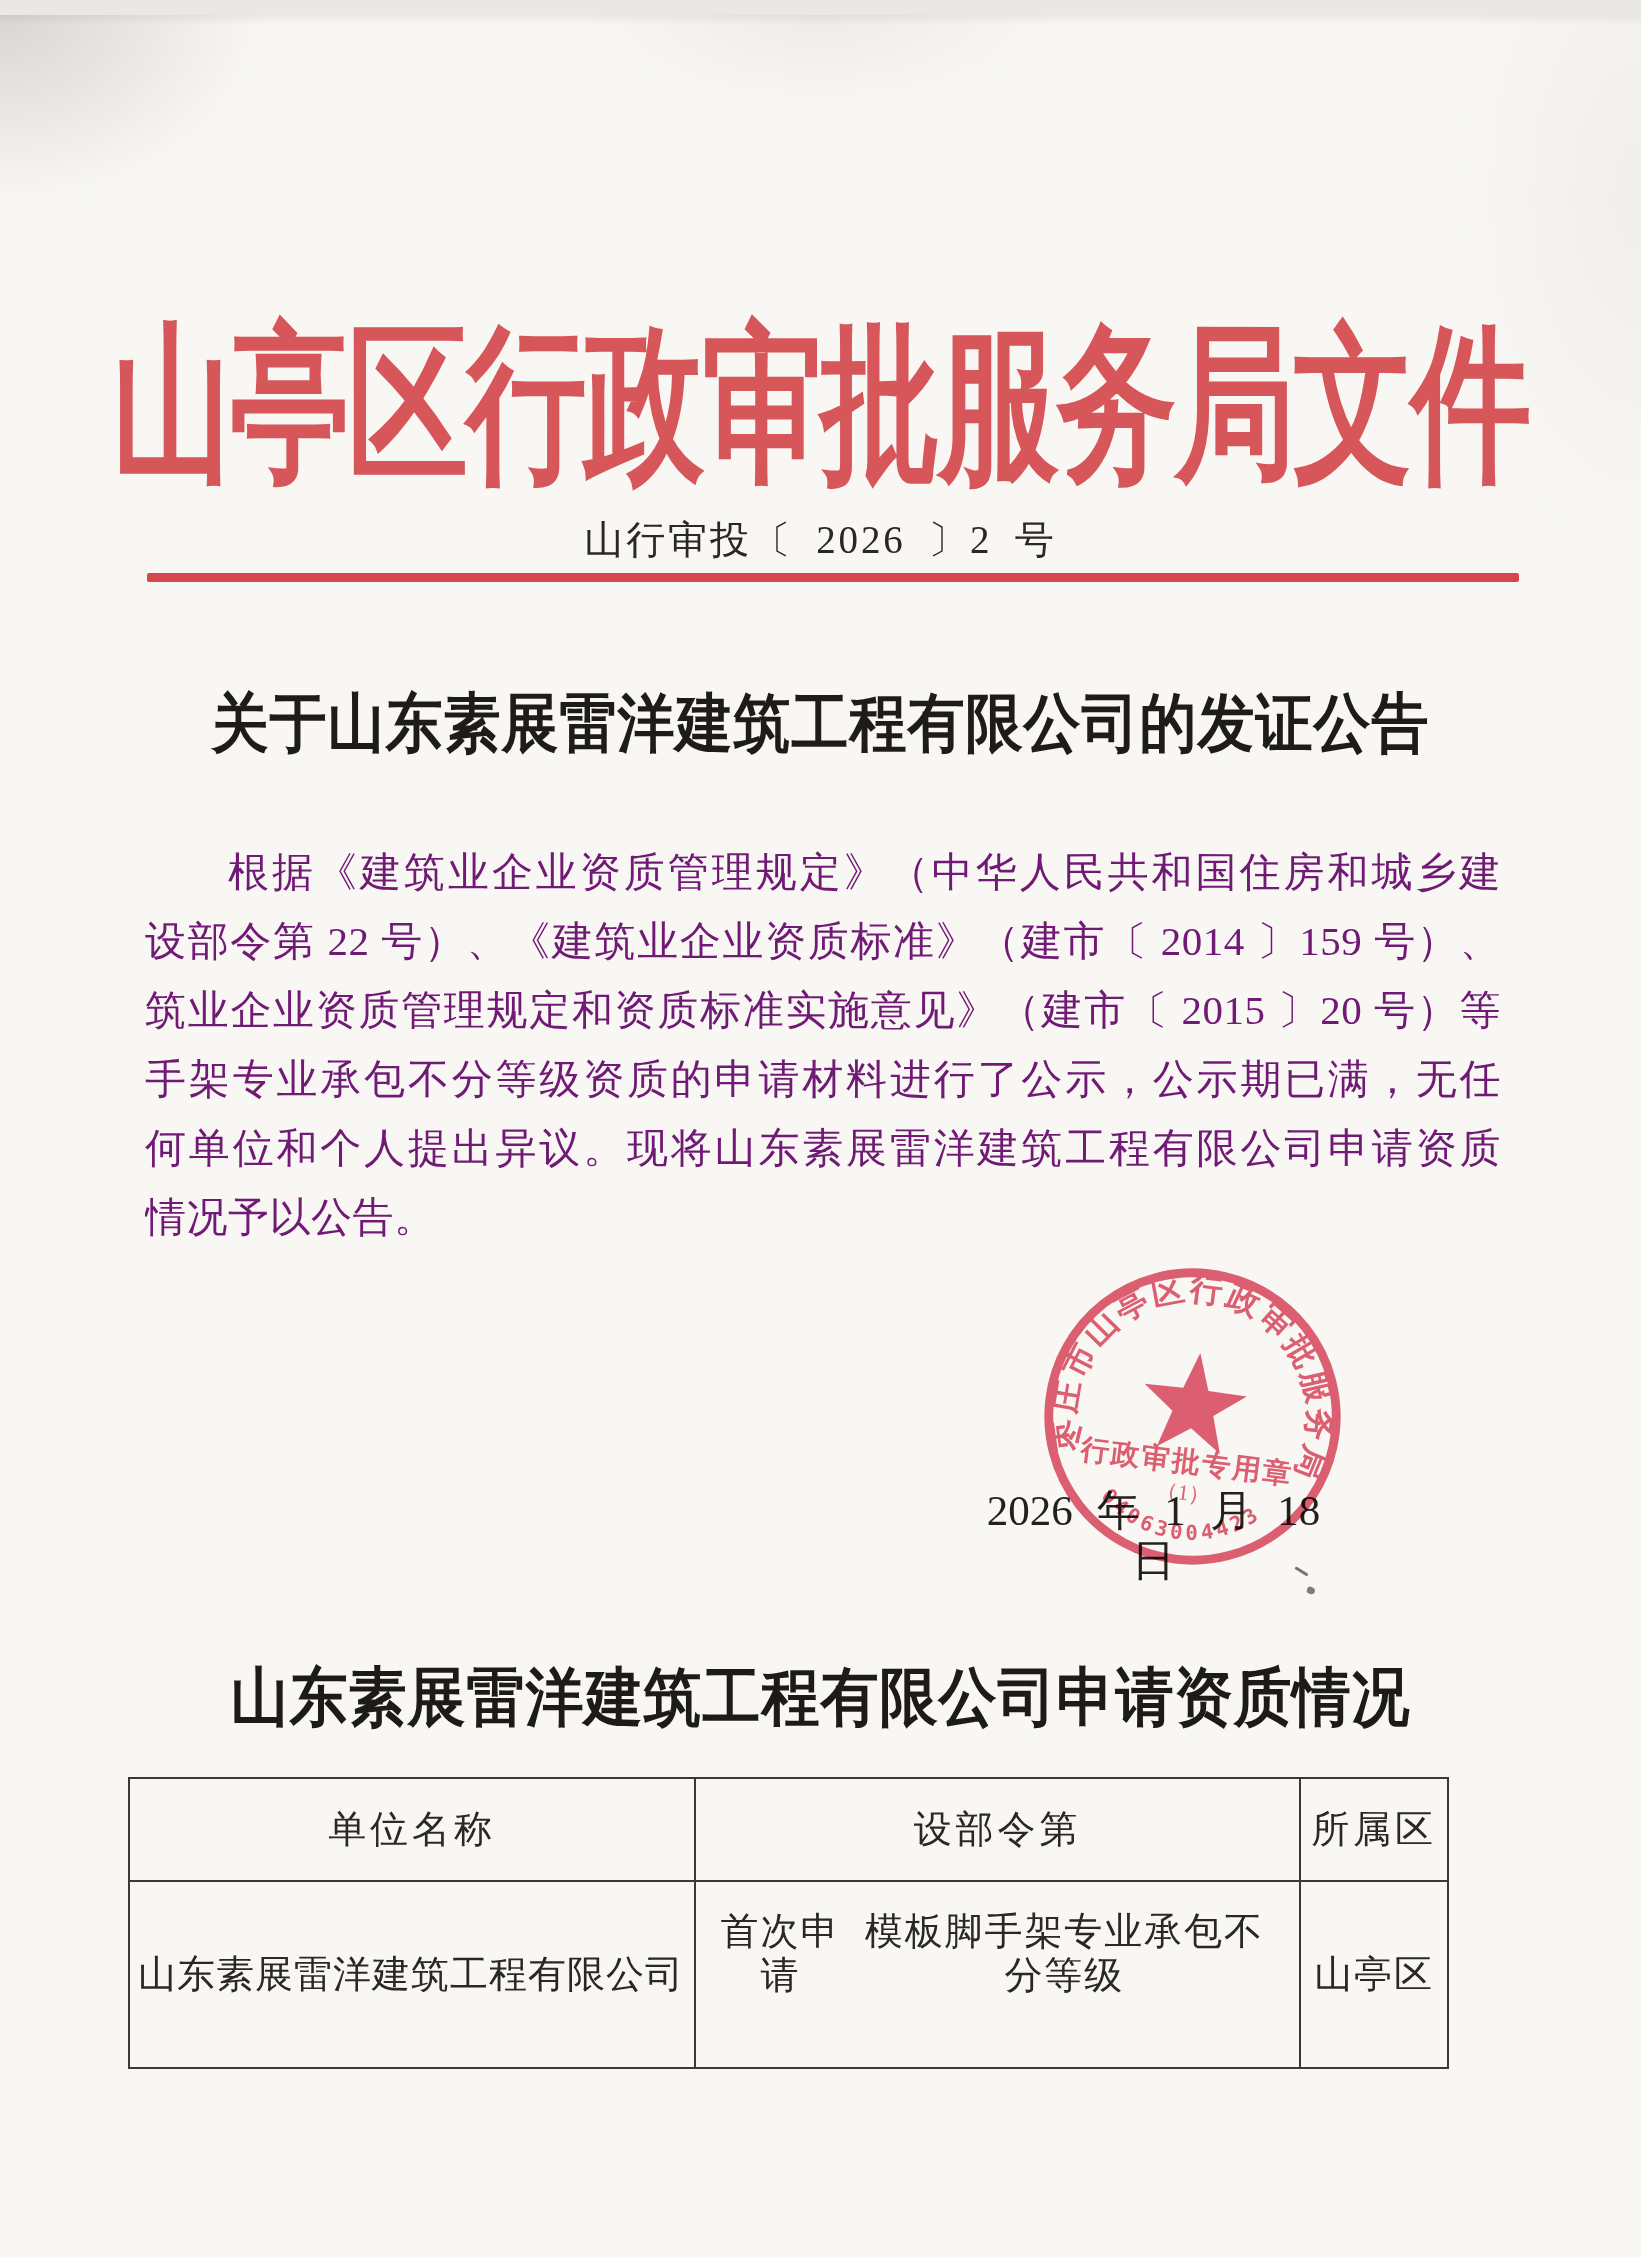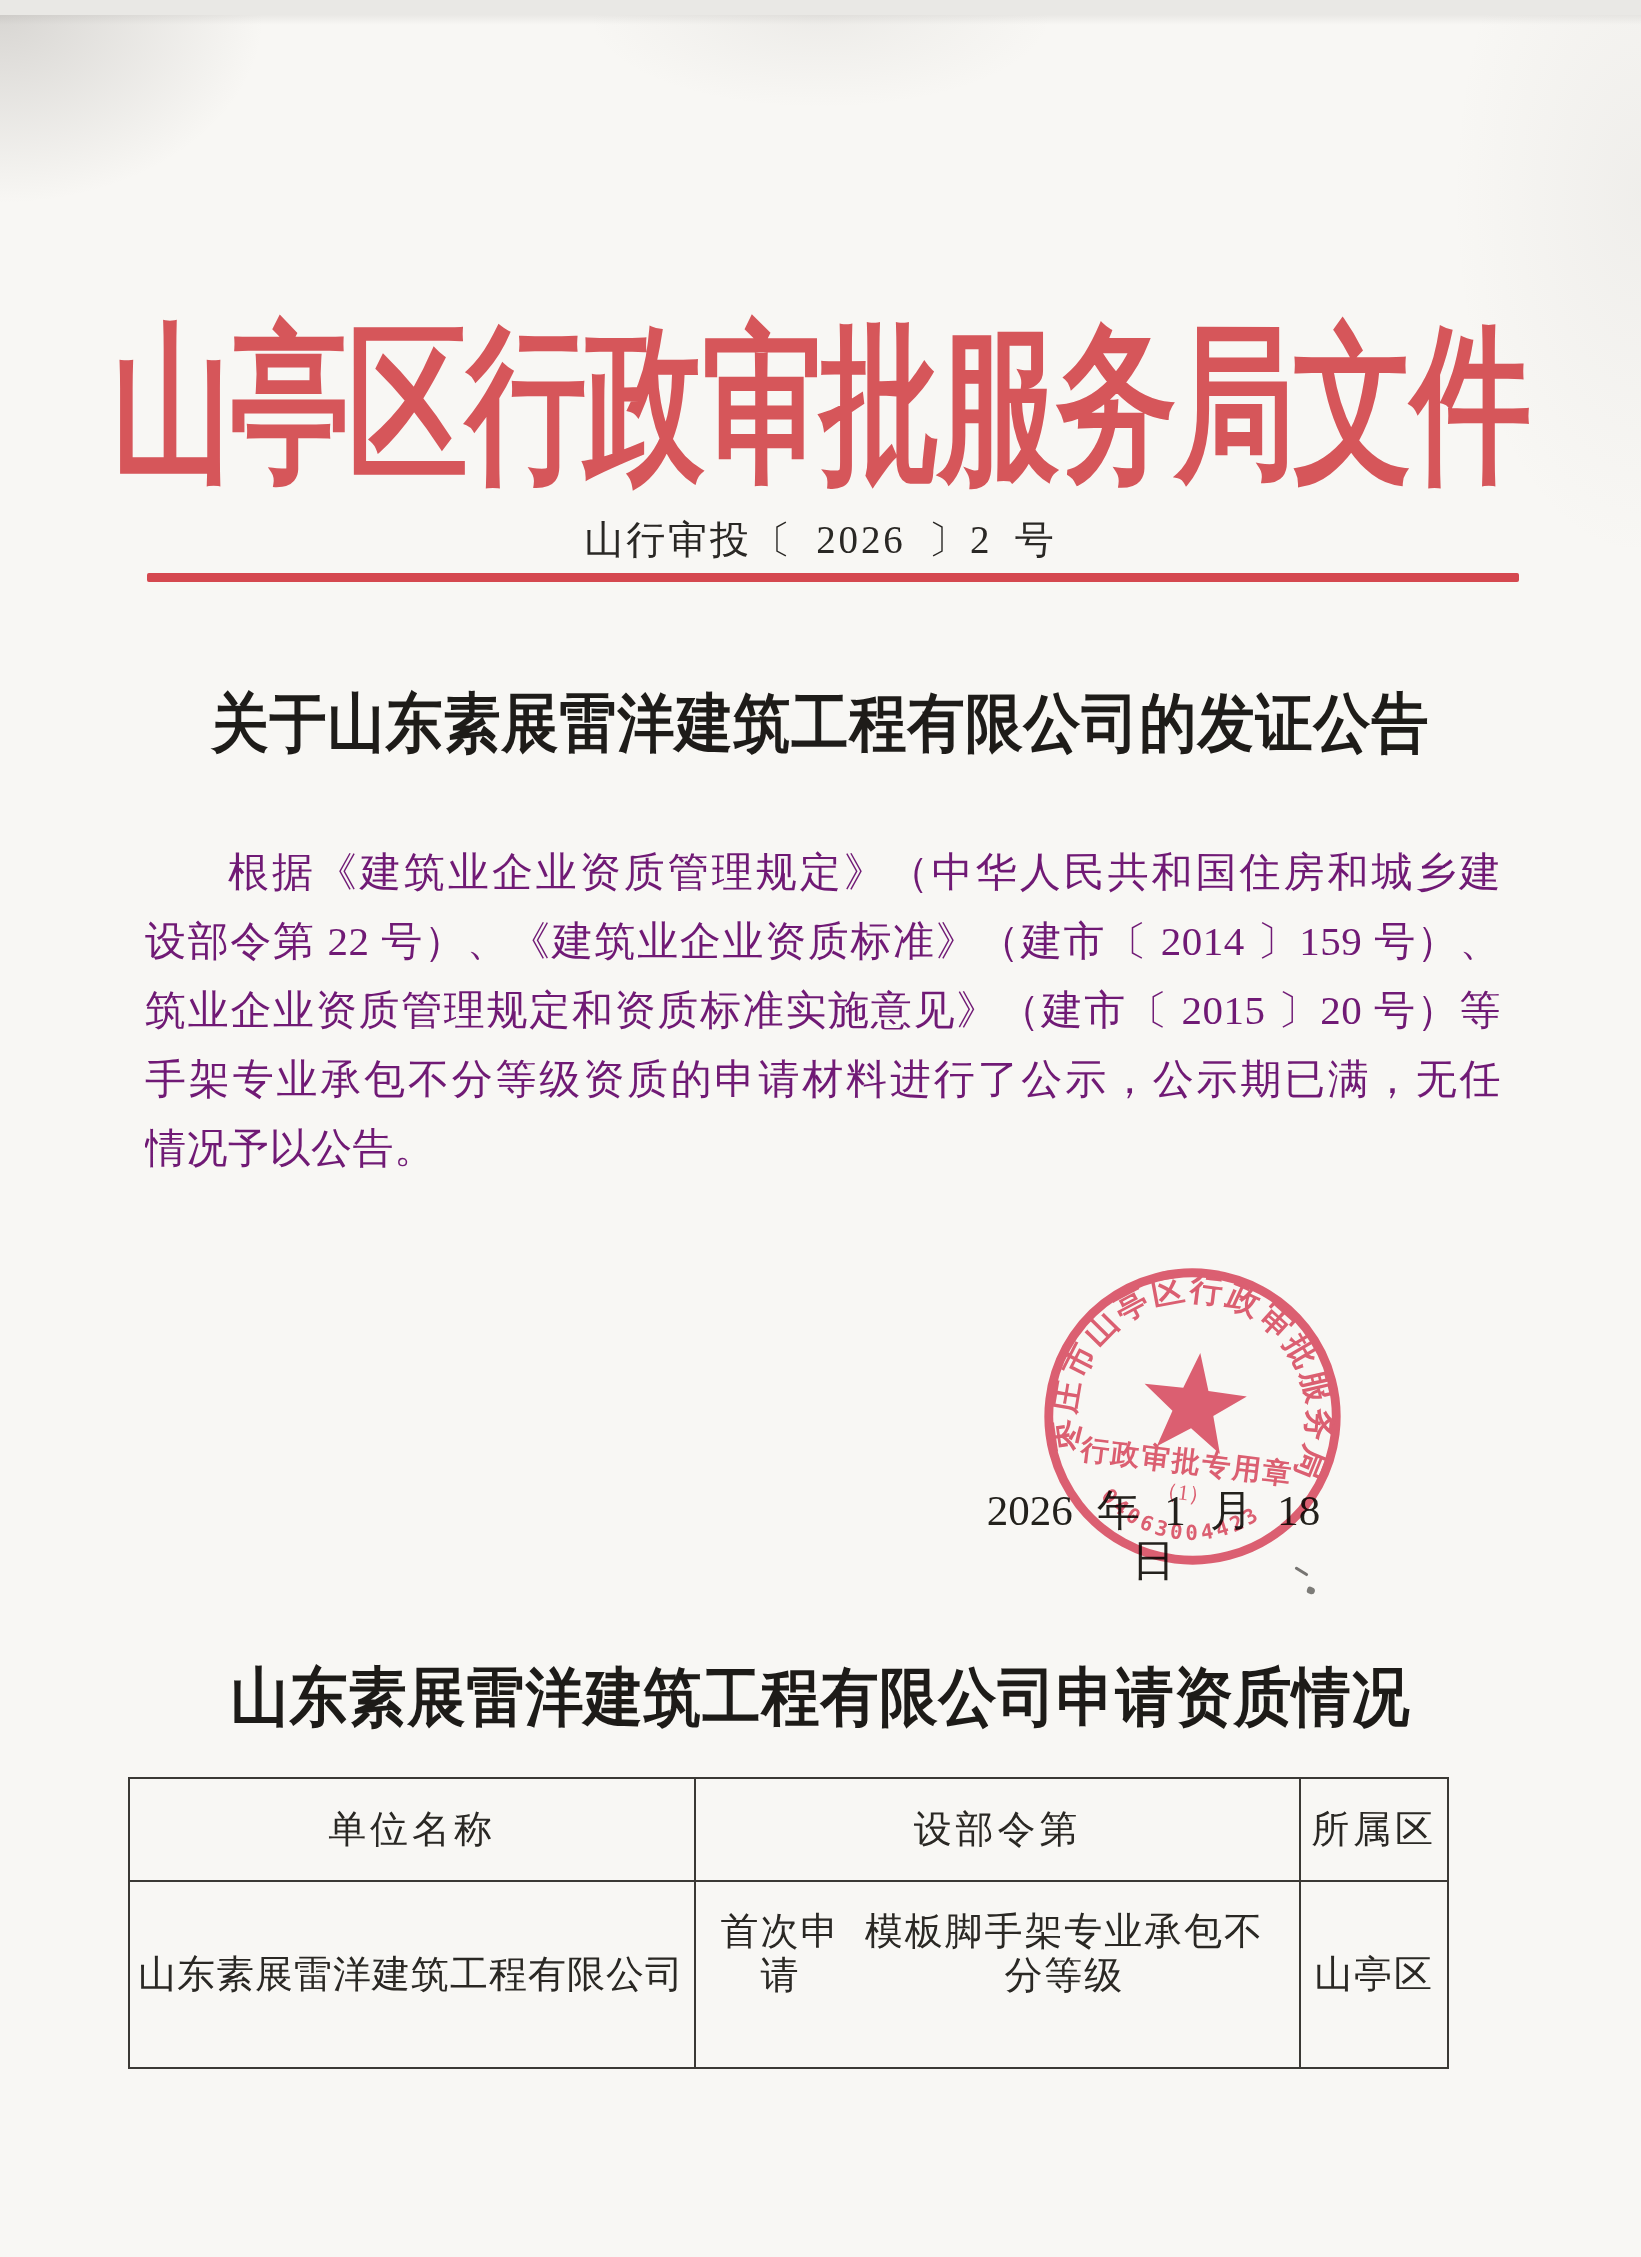--- a/index.html
+++ b/index.html
@@ -102,20 +102,21 @@
 
   <div class="red-rule"></div>
 
   <div class="notice-title">关于山东素展雷洋建筑工程有限公司的发证公告</div>
 
   <div class="body-text">
     <div class="body-line indent">根据《建筑业企业资质管理规定》（中华人民共和国住房和城乡建</div>
     <div class="body-line">设部令第 22 号）、《建筑业企业资质标准》（建市〔 2014 〕159 号）、《建</div>
     <div class="body-line">筑业企业资质管理规定和资质标准实施意见》（建市〔 2015 〕20 号）等</div>
     <div class="body-line">手架专业承包不分等级资质的申请材料进行了公示，公示期已满，无任</div>
+    <div class="body-line">何单位和个人提出异议。现将山东素展雷洋建筑工程有限公司申请资质</div>
     <div class="body-line last">情况予以公告。</div>
   </div>
 
   <div class="date-line">2026 年 1 月 18 日</div>
 
   <svg class="seal" viewBox="0 0 320 320">
     <g transform="rotate(7 160 160)" fill="none">
       <circle cx="160" cy="160" r="146" stroke="#e0566b" stroke-width="9"></circle>
       <path id="sealTopArc" d="M 63.4 227.7 A 118 118 0 1 1 256.6 227.7" fill="none"></path>
       <path id="sealBottomArc" d="M 52.1 218 A 120 120 0 0 0 267.9 218" fill="none"></path>

